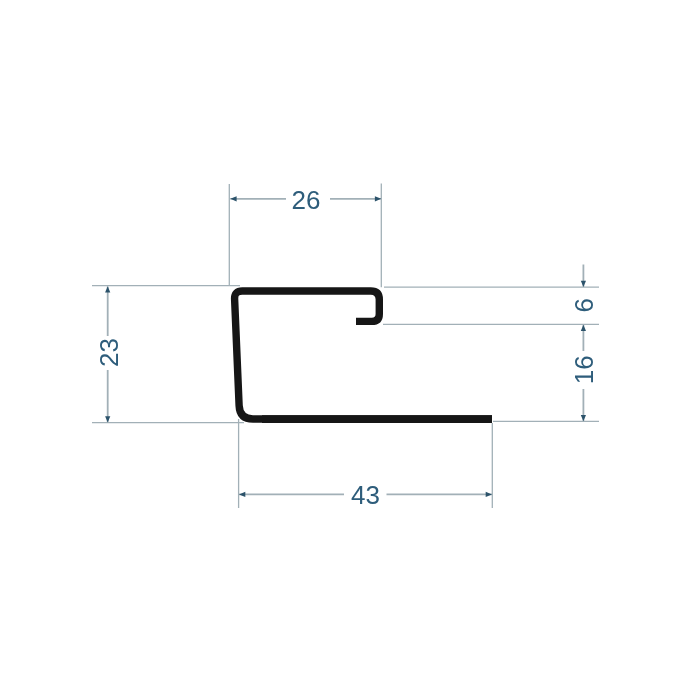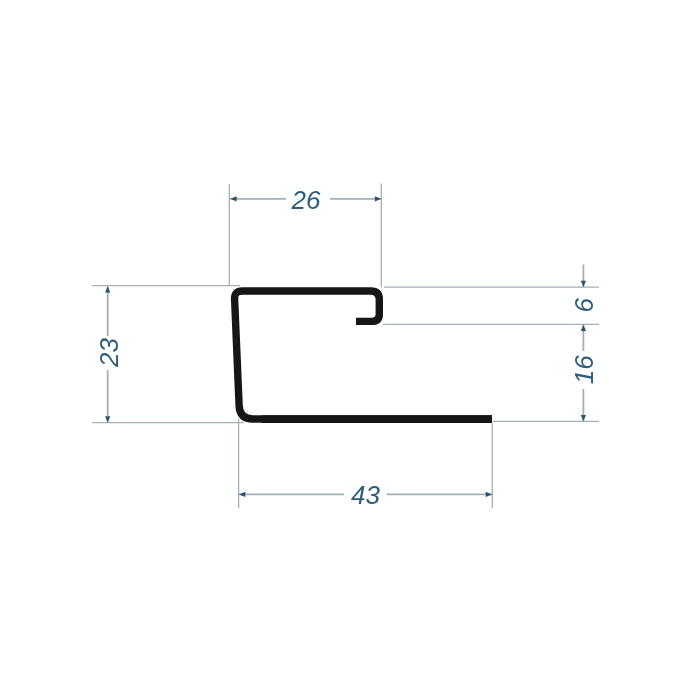--- a/index.html
+++ b/index.html
@@ -1,16 +1,16 @@
 <!DOCTYPE html>
 <html><head>
 <meta charset="utf-8">
 <style>
   html,body{margin:0;padding:0;background:#ffffff;}
-  .wrap{width:700px;height:700px;position:relative;background:#1d4ed8;font-style:italic;}
+  .wrap{width:700px;height:700px;position:relative;background:#1d4ed8;}
   svg{display:block;}
   text{font-family:"Liberation Sans",sans-serif;fill:#2e5d7b;font-size:26px;}
 </style>
 </head>
 <body>
 
 <div class="wrap">
 <svg width="700" height="700" viewBox="0 0 700 700">
 
   <rect x="0" y="0" width="700" height="700" fill="#ffffff"></rect>

